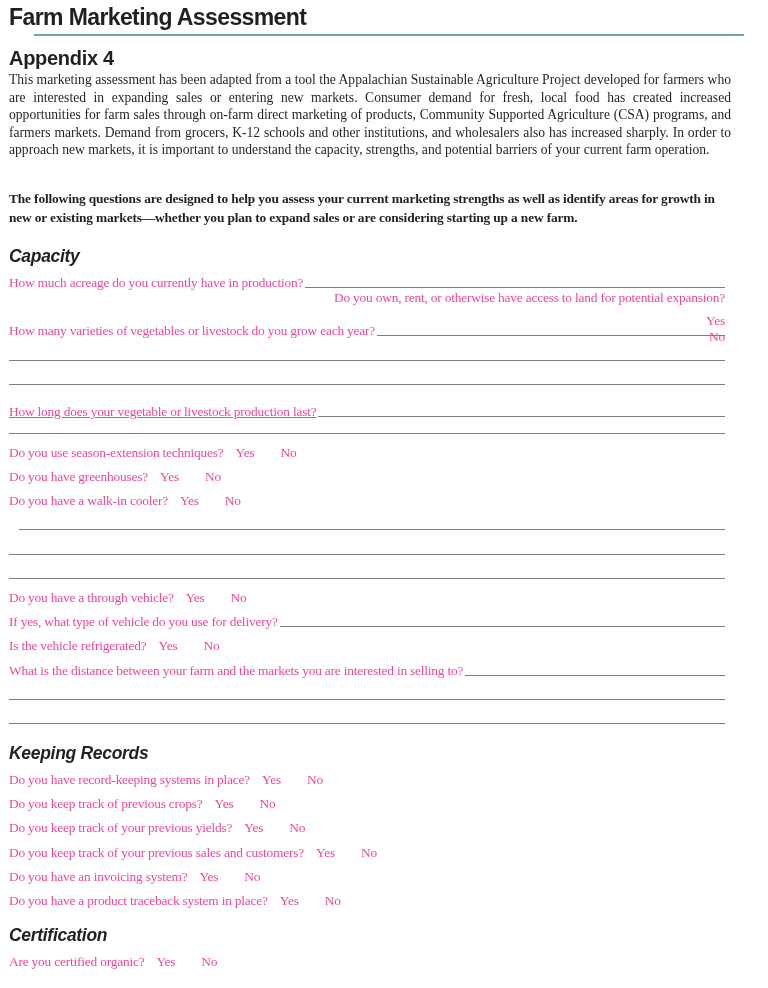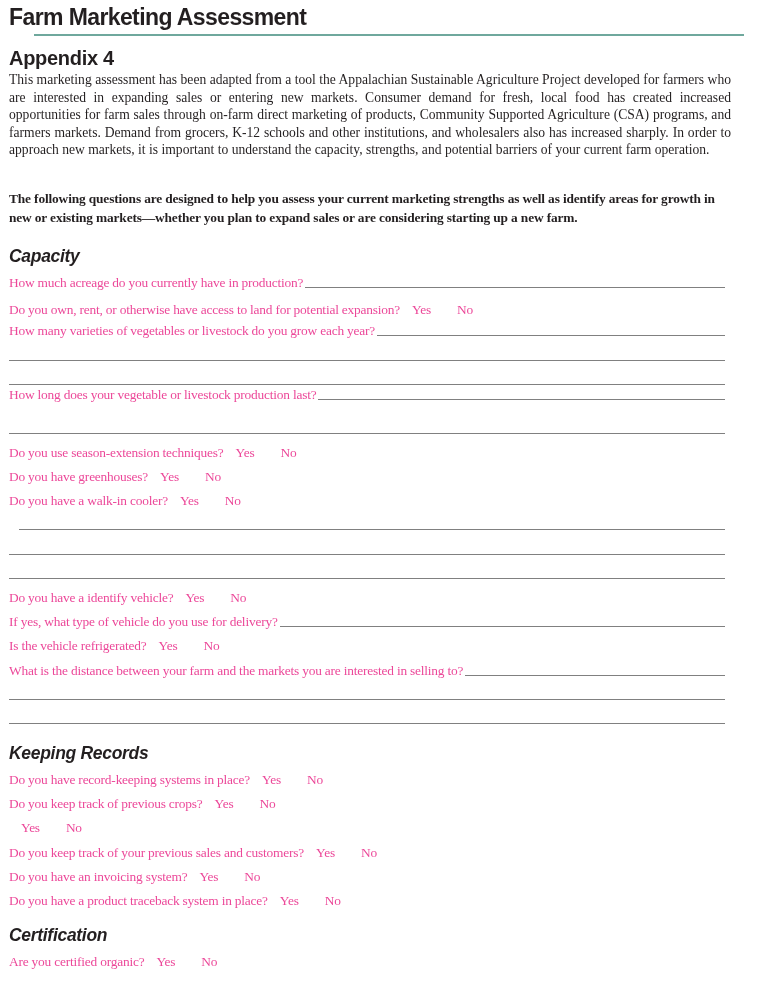--- a/index.html
+++ b/index.html
@@ -61,34 +61,34 @@
   <p class="intro">This marketing assessment has been adapted from a tool the Appalachian Sustainable Agriculture Project developed for farmers who are interested in expanding sales or entering new markets. Consumer demand for fresh, local food has created increased opportunities for farm sales through on-farm direct marketing of products, Community Supported Agriculture (CSA) programs, and farmers markets. Demand from grocers, K-12 schools and other institutions, and wholesalers also has increased sharply. In order to approach new markets, it is important to understand the capacity, strengths, and potential barriers of your current farm operation.</p>
   <p class="lead">The following questions are designed to help you assess your current marketing strengths as well as identify areas for growth in new or existing markets—whether you plan to expand sales or are considering starting up a new farm.</p>
 
   <h3 class="section-heading" style="top:246px;">Capacity</h3>
 
   <div class="row" style="top:271px;">
     <span class="q">How much acreage do you currently have in production?</span>
     <span class="fill"></span>
   </div>
 
-  <div class="row" style="top:298px;">
+  <div class="row" style="top:290px;flex-direction:column;">
     <span class="q">Do you own, rent, or otherwise have access to land for potential expansion?</span>
     <span class="yes">Yes</span>
     <span class="no">No</span>
   </div>
 
   <div class="row" style="top:319px;">
     <span class="q">How many varieties of vegetables or livestock do you grow each year?</span>
     <span class="fill"></span>
   </div>
   <div class="blank-line" style="top:360px;"></div>
   <div class="blank-line" style="top:384px;"></div>
 
-  <div class="row" style="top:383px;">
+  <div class="row" style="top:400px;text-decoration:underline;">
     <span class="q">How long does your vegetable or livestock production last?</span>
     <span class="fill"></span>
   </div>
   <div class="blank-line" style="top:433px;"></div>
 
   <div class="row" style="top:441px;">
     <span class="q">Do you use season-extension techniques?</span>
     <span class="yes">Yes</span>
     <span class="no">No</span>
   </div>
@@ -105,21 +105,21 @@
     <span class="no">No</span>
   </div>
 
   <div class="row" style="top:513px;">
     <span class="fill" style="margin-left:10px;"></span>
   </div>
   <div class="blank-line" style="top:554px;"></div>
   <div class="blank-line" style="top:578px;"></div>
 
   <div class="row" style="top:586px;">
-    <span class="q">Do you have a identify vehicle?</span>
+    <span class="q">Do you have a through vehicle?</span>
     <span class="yes">Yes</span>
     <span class="no">No</span>
   </div>
 
   <div class="row" style="top:610px;">
     <span class="q">If yes, what type of vehicle do you use for delivery?</span>
     <span class="fill"></span>
   </div>
 
   <div class="row" style="top:634px;">
@@ -143,20 +143,21 @@
     <span class="no">No</span>
   </div>
 
   <div class="row" style="top:792px;">
     <span class="q">Do you keep track of previous crops?</span>
     <span class="yes">Yes</span>
     <span class="no">No</span>
   </div>
 
   <div class="row" style="top:816px;">
+    <span class="q">Do you keep track of your previous yields?</span>
     <span class="yes">Yes</span>
     <span class="no">No</span>
   </div>
 
   <div class="row" style="top:841px;">
     <span class="q">Do you keep track of your previous sales and customers?</span>
     <span class="yes">Yes</span>
     <span class="no">No</span>
   </div>
 

